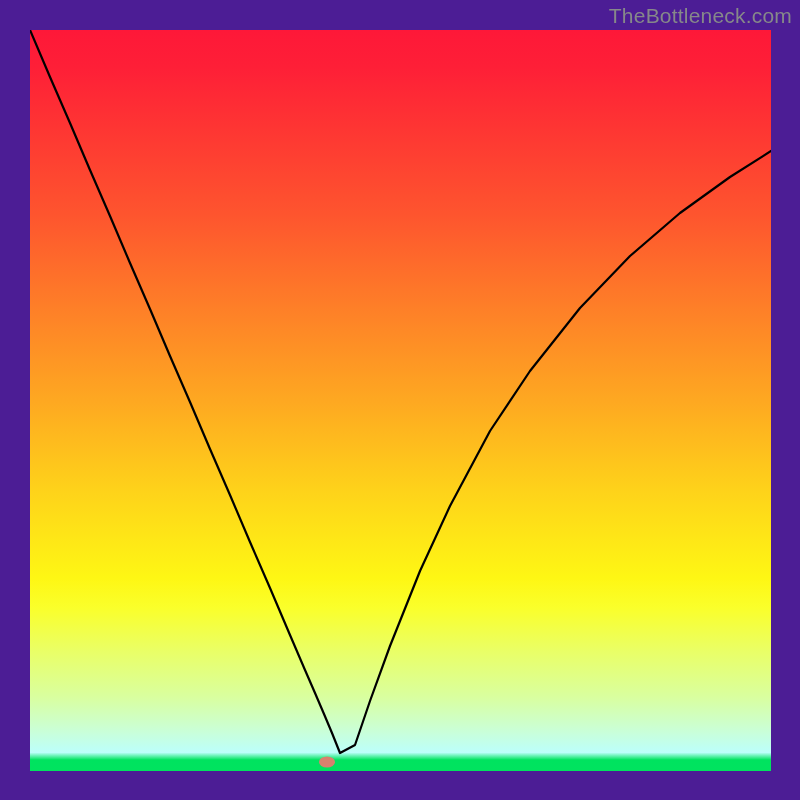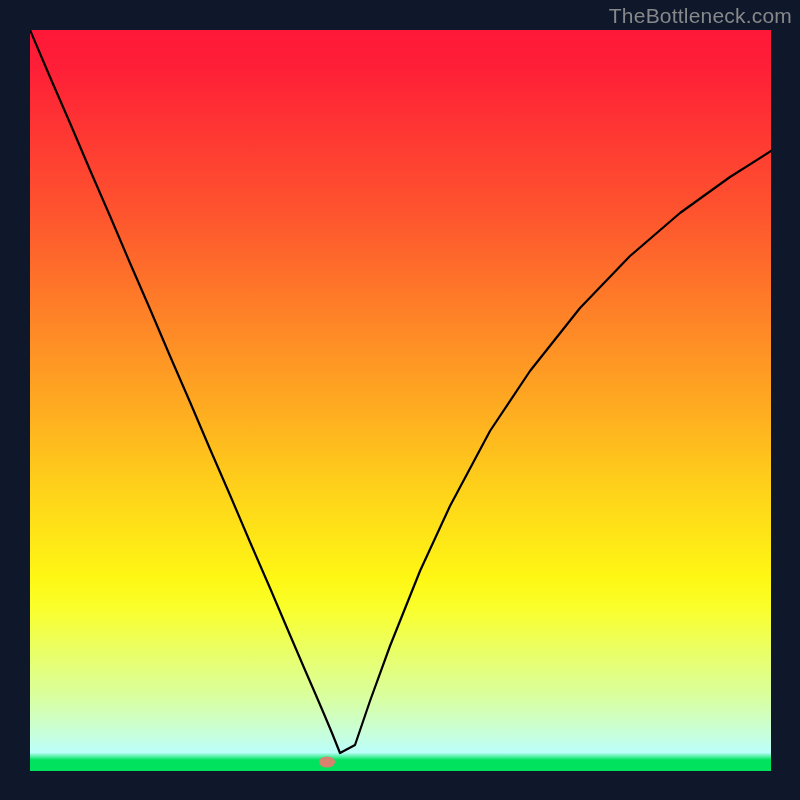--- a/index.html
+++ b/index.html
@@ -1,21 +1,21 @@
 <!DOCTYPE html>
 <html><head>
 <meta charset="utf-8">
 <style>
   * { margin: 0; padding: 0; box-sizing: border-box; }
   html, body { width: 800px; height: 800px; overflow: hidden; background: #000; }
   .frame {
     position: relative;
     width: 800px;
     height: 800px;
-    background: #0f172a;
+    background: #4c1d95;
   }
   .plot-area {
     position: absolute;
     left: 30px;
     top: 30px;
     width: 741px;
     height: 741px;
     background: linear-gradient(to bottom,
       #fe1838 0%,
       #fe1f37 5%,

